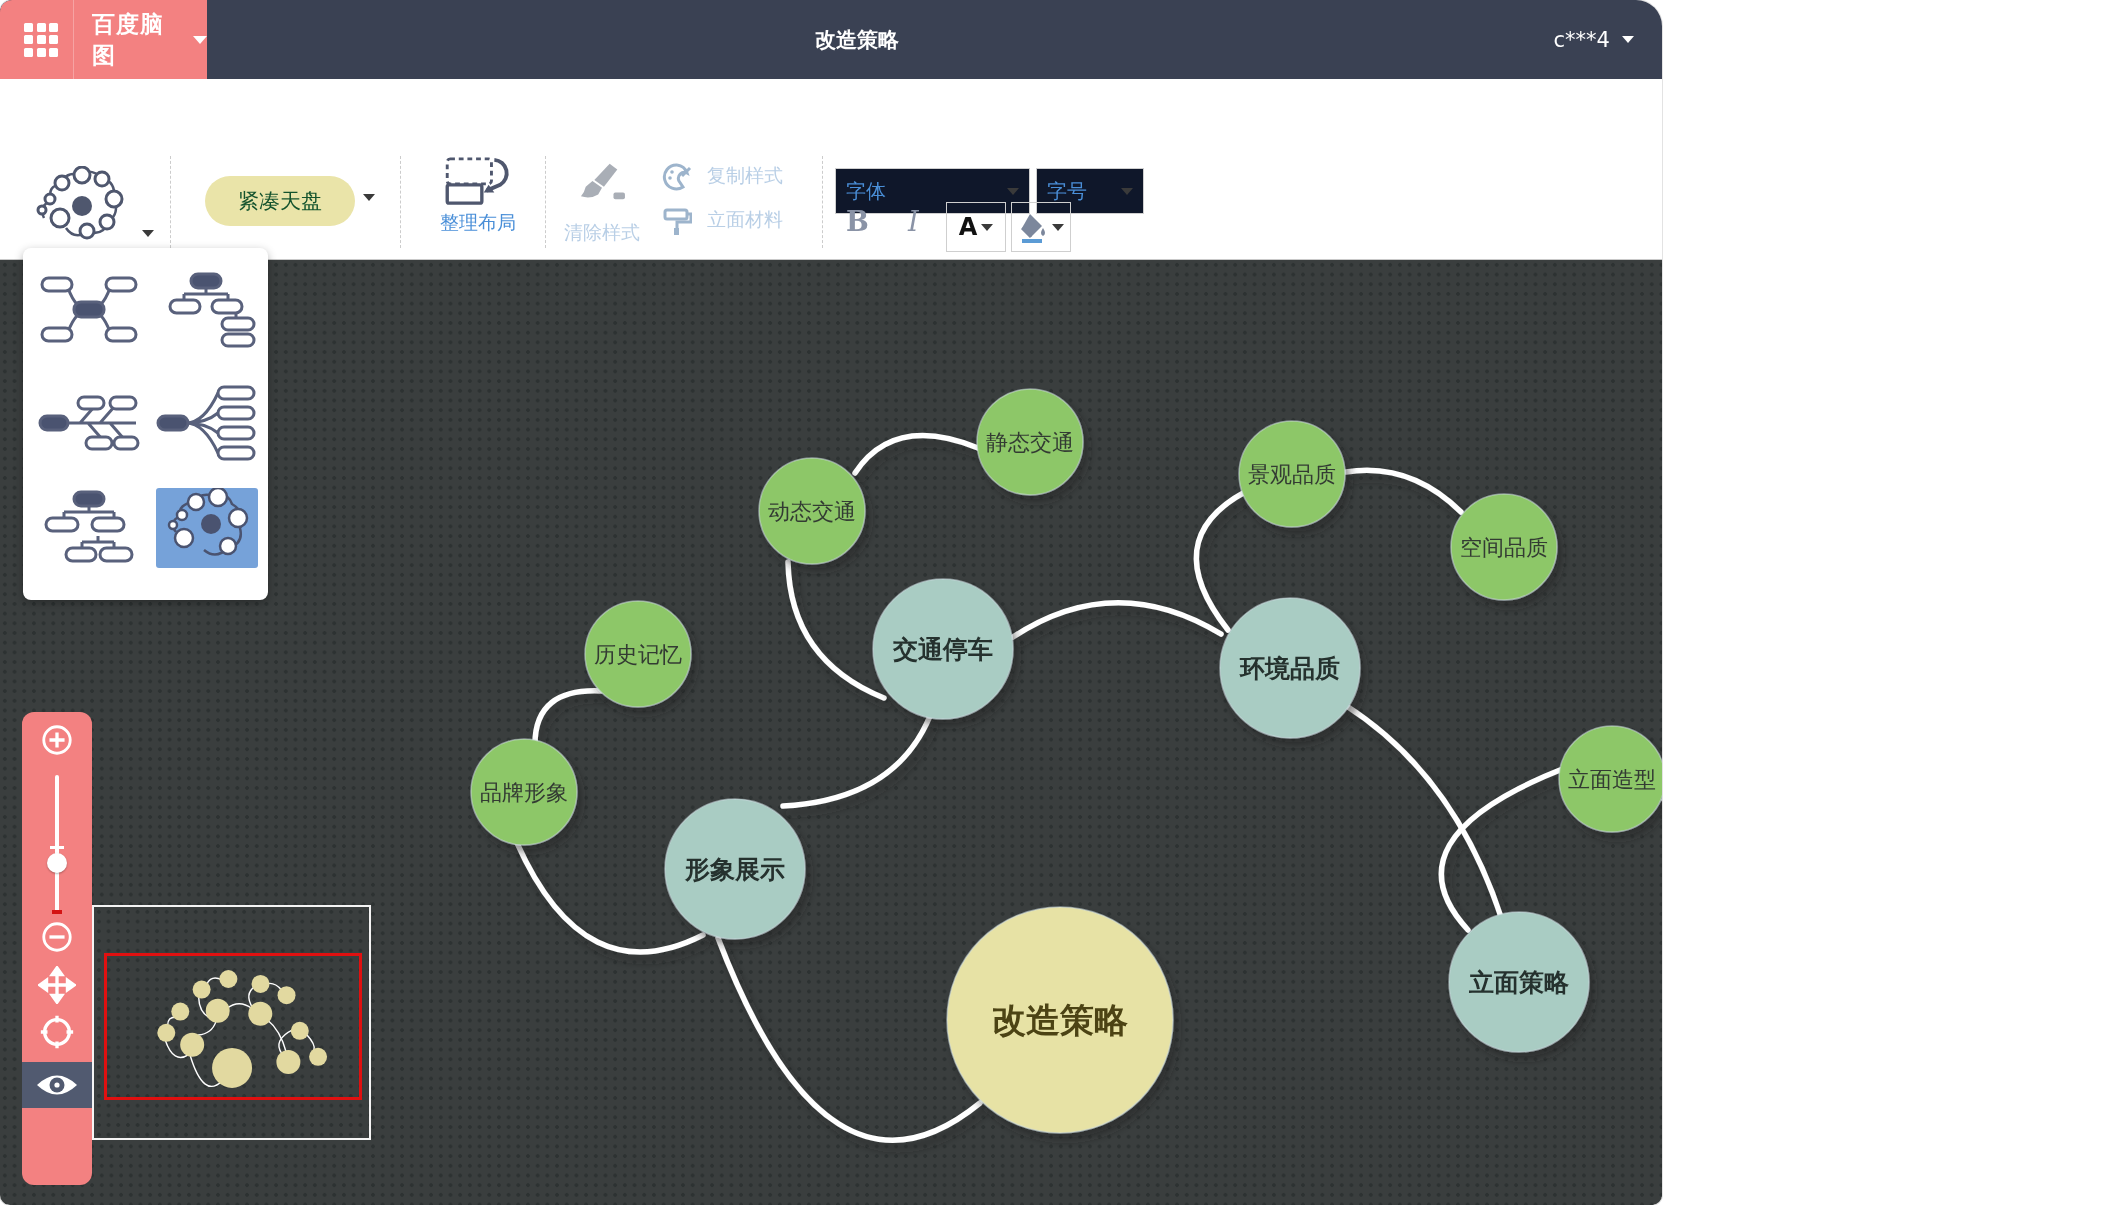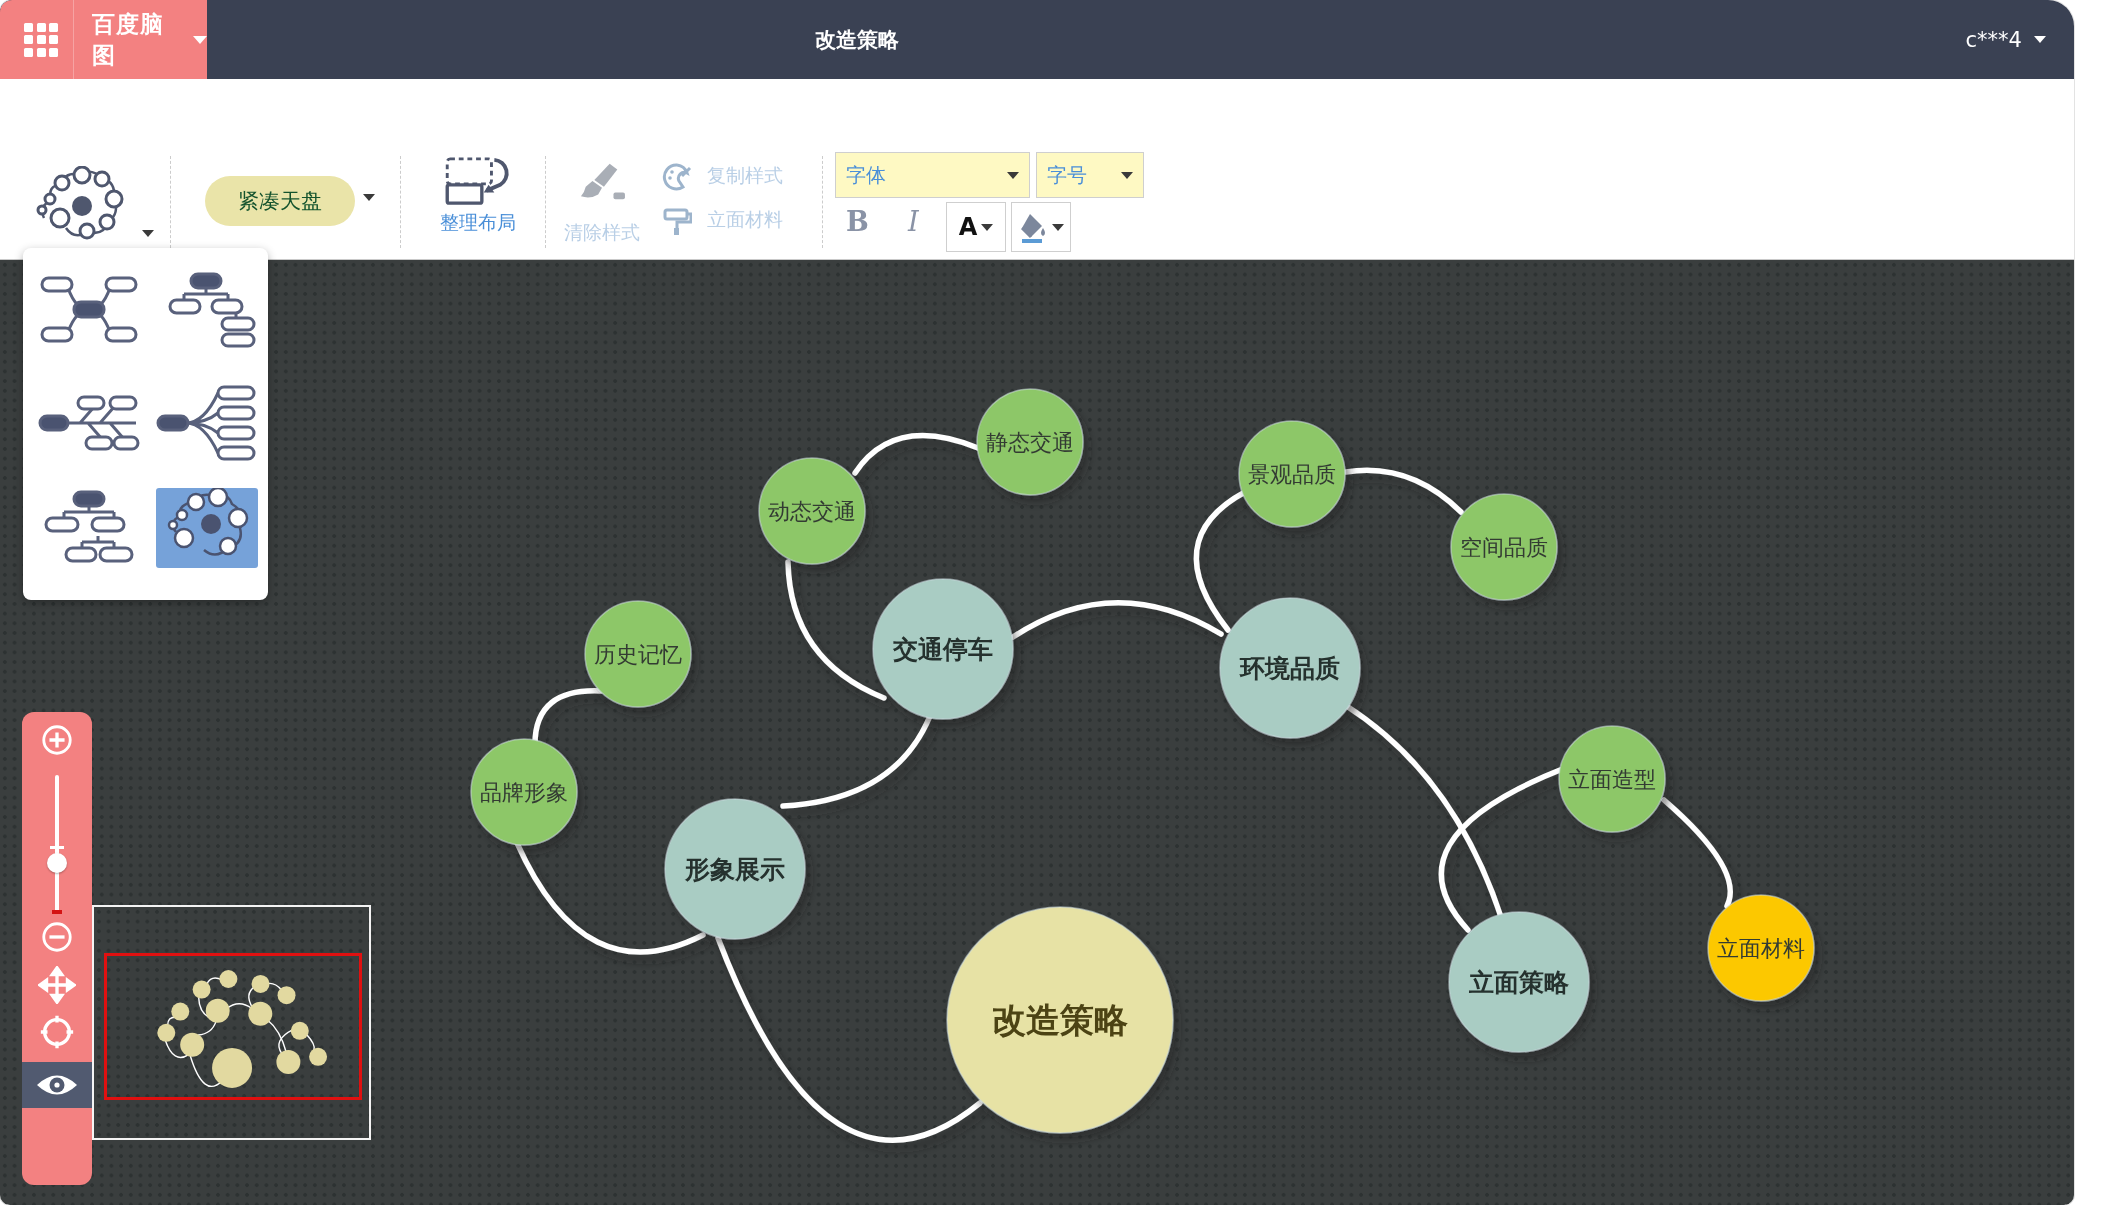--- a/index.html
+++ b/index.html
@@ -1,21 +1,21 @@
 <!DOCTYPE html>
 <html style="--accent-red: #f38181; --header-bg: #3a4153; --canvas-bg: #3a3e3e; --canvas-dot: #2d3232; --tab-blue: #4a8fd8; --disabled-blue: #b9cfe6; --pill-bg: #eae4a9; --eye-band: #515a70; --node-root: #e7e2a5; --node-main: #a9ccc3; --node-child: #8dc767; --node-highlight: #fcc801; --edge: #ffffff; --minimap-viewport: #e01010; --minimap-node: #e2d9a0;"><head>
 <meta charset="utf-8">
 <style>
   :root{
     --accent-red:#f38181; --header-bg:#3a4153; --canvas-bg:#3a3e3e; --canvas-dot:#2d3232;
     --tab-blue:#4a8fd8; --disabled-blue:#b9cfe6; --pill-bg:#eae4a9; --eye-band:#515a70;
   }
   *{box-sizing:border-box; margin:0; padding:0;}
   body{background:#fff; font-family:"DejaVu Sans",sans-serif;}
-  .app{position:relative; width:2074px; height:1205px; background:#fff; overflow:hidden;
+  .app{position:relative; width:1662px; height:1205px; background:#fff; overflow:hidden;
        border-radius:12px 26px 10px 10px; box-shadow:0 0 0 1px #e3e3e3;}
 
   
   .header{position:absolute; left:0; top:0; width:100%; height:79px; background:var(--header-bg);}
   .brand{position:absolute; left:0; top:0; width:207px; height:79px; background:var(--accent-red);
          display:flex; align-items:center; border-radius:12px 0 0 0;}
   .gridicon{display:grid; grid-template-columns:repeat(3,9px); grid-template-rows:repeat(3,9px);
             gap:3.5px; margin-left:24px;}
   .gridicon span{background:#fff; border-radius:1.5px;}
   .brand-div{width:1px; height:79px; background:#f6a3a3; margin-left:15px;}
@@ -40,21 +40,21 @@
   
   .toolbar{position:absolute; left:0; top:148px; width:100%; height:112px; background:#fff;
            border-bottom:1px solid #c9c9c9;}
   .tb-abs{position:absolute;}
   .vdiv{position:absolute; top:8px; height:92px; border-left:1px dashed #ccc;}
   .tb-label{color:var(--tab-blue); font-size:19px; white-space:nowrap;}
   .tb-label.disabled{color:var(--disabled-blue);margin-top:12px;}
   .pill{position:absolute; left:205px; top:28px; width:150px; height:50px; background:var(--pill-bg);
         border-radius:25px; display:flex; align-items:center; justify-content:center;
         color:#14532d; font-size:21px; cursor:pointer;}
-  .selbox{position:absolute; top:4px; height:46px; border:1px solid #cfcfcf; background:#fef9c3;
+  .selbox{position:absolute; top:20px; height:46px; border:1px solid #cfcfcf; background:#0f172a;
           display:flex; align-items:center; padding:0 10px; cursor:pointer;}
   .selbox .lbl{color:var(--tab-blue); font-size:20px; flex:1;}
   .selbox .caret{color:#3a3a3a;}
   .fmt-b{font-family:"DejaVu Serif",serif; font-weight:bold; color:#8a93a6; font-size:27px;}
   .fmt-i{font-family:"DejaVu Serif",serif; font-style:italic; color:#8a93a6; font-size:27px;}
   .fmtbox{position:absolute; top:54px; width:60px; height:50px; border:1px solid #cfcfcf;
           display:flex; align-items:center; justify-content:center; gap:4px; cursor:pointer;}
   .fontA{color:#111; font-size:24px; font-weight:bold;}
 
   

